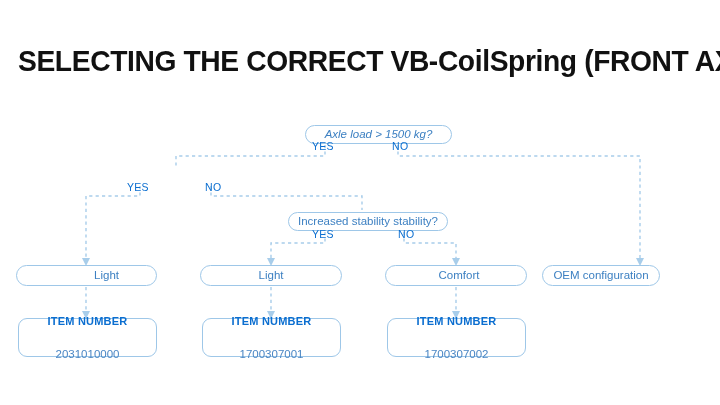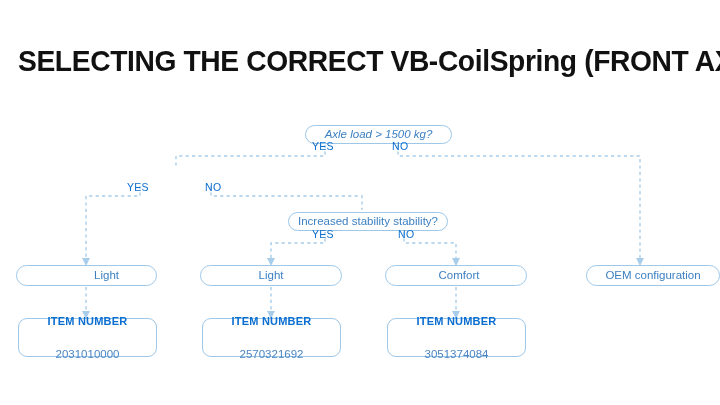--- a/index.html
+++ b/index.html
@@ -158,30 +158,30 @@
 
   <div class="node result" style="left:16px; top:265px; width:141px;padding-left:40px;">
     <span>Light</span>
   </div>
   <div class="node result" style="left:200px; top:265px; width:142px;">
     <span>Light</span>
   </div>
   <div class="node result" style="left:385px; top:265px; width:142px;padding-left:6px;">
     <span>Comfort</span>
   </div>
-  <div class="node result" style="left:586px; top:265px; width:134px;">
+  <div class="node result" style="left:542px; top:265px; width:118px;">
     <span>OEM configuration</span>
   </div>
 
   <div class="node item-box" style="left:18px; top:318px; width:139px;">
     <span class="item-title">ITEM NUMBER</span>
     <span class="item-value">2031010000</span>
   </div>
   <div class="node item-box" style="left:202px; top:318px; width:139px;">
     <span class="item-title">ITEM NUMBER</span>
-    <span class="item-value">2570321692</span>
+    <span class="item-value">1700307001</span>
   </div>
   <div class="node item-box" style="left:387px; top:318px; width:139px;">
     <span class="item-title">ITEM NUMBER</span>
-    <span class="item-value">3051374084</span>
+    <span class="item-value">1700307002</span>
   </div>
 
 </div>
 
 </body></html>

